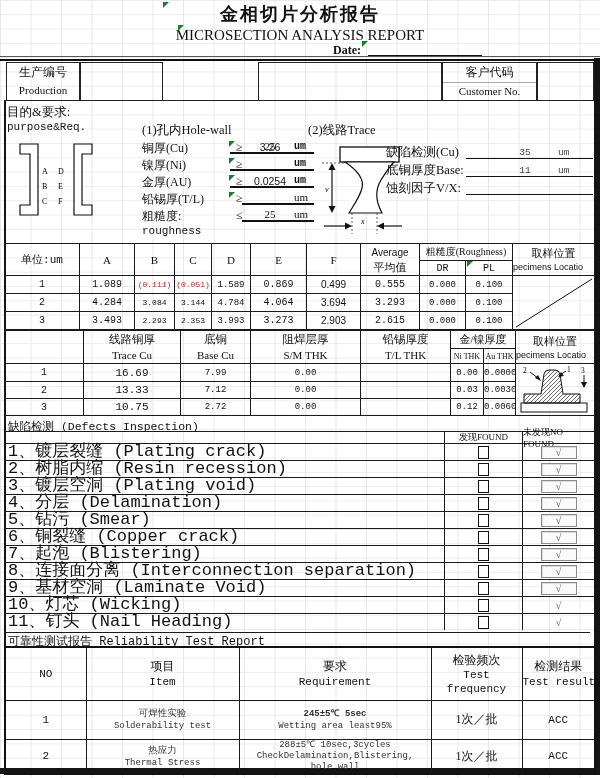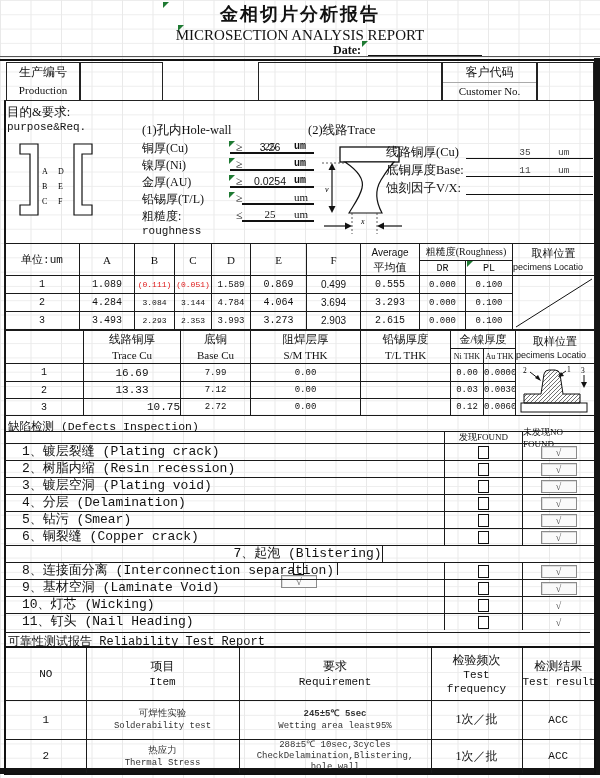--- a/index.html
+++ b/index.html
@@ -13,21 +13,21 @@
   .cn{font-family:"Liberation Serif",serif;}
   .mono{font-family:"Liberation Mono","DejaVu Sans Mono",monospace;}
   .sans{font-family:"Liberation Sans",sans-serif;}
   .ctr{text-align:center;}
   .red{color:#e01818;}
   .flag{width:0;height:0;border-top:6px solid #1f7a33;border-right:6px solid transparent;position:absolute;}
   table{border-collapse:collapse;table-layout:fixed;position:absolute;}
   td,th{border:1px solid #1a1a1a;padding:0;text-align:center;vertical-align:middle;overflow:hidden;white-space:nowrap;font-weight:normal;}
   .box{position:absolute;border:1px solid #222;}
   .drow{position:absolute;left:4px;width:590px;height:17px;border-top:1px solid #1a1a1a;display:flex;align-items:center;}
-  .dlabel{flex:1;padding-left:18px;font-size:13px;line-height:16px;border-right:1px solid #1a1a1a;height:100%;display:flex;align-items:center;}
+  .dlabel{flex:1;padding-left:4px;font-size:17px;line-height:16px;border-right:1px solid #1a1a1a;height:100%;display:flex;align-items:center;}
   .dfound{width:78px;height:100%;border-right:1px solid #1a1a1a;display:flex;align-items:center;justify-content:center;}
   .dnf{width:71px;height:100%;display:flex;align-items:center;justify-content:center;}
   .cb{width:11px;height:13px;border:1px solid #111;background:#fff;display:inline-block;}
   .ckbox{width:36px;height:13px;border:1px solid #8a8a8a;background:#fafafa;box-shadow:inset 1px 1px 0 #ddd;
     display:flex;align-items:center;justify-content:center;font-size:10px;color:#555;}
   .ckbox.nob{border:none;background:transparent;box-shadow:none;}
   .ulinethick{position:absolute;border-bottom:2px solid #111;}
   .uline{position:absolute;border-bottom:1px solid #111;}
   svg text{font-family:"Liberation Serif",serif;}
 </style>
@@ -128,21 +128,21 @@
     <text x="13" y="52" font-size="8" font-style="italic">v</text>
     <line x1="40" y1="73" x2="40" y2="94" stroke="#333" stroke-width="0.8" stroke-dasharray="2,2"></line>
     <line x1="65" y1="73" x2="65" y2="94" stroke="#333" stroke-width="0.8" stroke-dasharray="2,2"></line>
     <line x1="12" y1="86" x2="36" y2="86" stroke="#111" stroke-width="1.2"></line>
     <polygon points="40,86 33,82.5 33,89.5" fill="#111"></polygon>
     <line x1="90" y1="86" x2="69" y2="86" stroke="#111" stroke-width="1.2"></line>
     <polygon points="65,86 72,82.5 72,89.5" fill="#111"></polygon>
     <text x="49" y="84" font-size="8" font-style="italic">x</text>
   </svg>
 
-  <div class="abs cn" style="left:386px;top:144px;font-size:12.5px;">线路铜厚(Cu)</div>
+  <div class="abs cn" style="left:386px;top:144px;font-size:12.5px;">缺陷检测(Cu)</div>
   <div class="abs cn" style="left:386px;top:162px;font-size:12.5px;">底铜厚度Base:</div>
   <div class="abs cn" style="left:386px;top:180px;font-size:12.5px;">蚀刻因子V/X:</div>
   <div class="abs ctr mono" style="left:500px;top:147px;width:50px;font-size:9.5px;color:#444;">35</div>
   <div class="abs ctr mono" style="left:500px;top:165px;width:50px;font-size:9.5px;color:#444;">11</div>
   <div class="abs mono" style="left:558px;top:147px;font-size:9.5px;color:#444;">um</div>
   <div class="abs mono" style="left:558px;top:165px;font-size:9.5px;color:#444;">um</div>
   <div class="uline" style="left:466px;top:144px;width:127px;height:15px;"></div>
   <div class="uline" style="left:466px;top:162px;width:127px;height:15px;"></div>
   <div class="uline" style="left:466px;top:180px;width:127px;height:15px;"></div>
 
@@ -301,21 +301,21 @@
       <td class="mono" style="font-size:10px;">2</td>
       <td class="mono" style="font-size:11px;">13.33</td>
       <td class="mono" style="font-size:9px;">7.12</td>
       <td class="mono" style="font-size:9px;">0.00</td>
       <td></td>
       <td class="mono" style="font-size:9px;">0.03</td>
       <td class="mono" style="font-size:9px;">0.0030</td>
     </tr>
     <tr style="height:17px;">
       <td class="mono" style="font-size:10px;">3</td>
-      <td class="mono" style="font-size:11px;text-align:right;">10.75</td>
+      <td class="mono" style="font-size:11px;">10.75</td>
       <td class="mono" style="font-size:9px;">2.72</td>
       <td class="mono" style="font-size:9px;">0.00</td>
       <td></td>
       <td class="mono" style="font-size:9px;">0.12</td>
       <td class="mono" style="font-size:9px;">0.0060</td>
     </tr>
   </tbody>
     </table>
 
   <div class="abs mono" style="left:8px;top:419px;font-size:11.5px;">缺陷检测 (Defects Inspection)</div>
@@ -385,21 +385,21 @@
     <div class="dlabel mono">6、铜裂缝 (Copper crack)</div>
     <div class="dfound">
         <span class="cb"></span>
       </div>
     <div class="dnf">
         <span class="ckbox">
           <span>√</span>
         </span>
       </div>
   </div>
-  <div class="drow" style="top:545px;flex-direction:column;">
+  <div class="drow" style="top:545px;">
     <div class="dlabel mono">7、起泡 (Blistering)</div>
     <div class="dfound">
         <span class="cb"></span>
       </div>
     <div class="dnf">
         <span class="ckbox">
           <span>√</span>
         </span>
       </div>
   </div>

